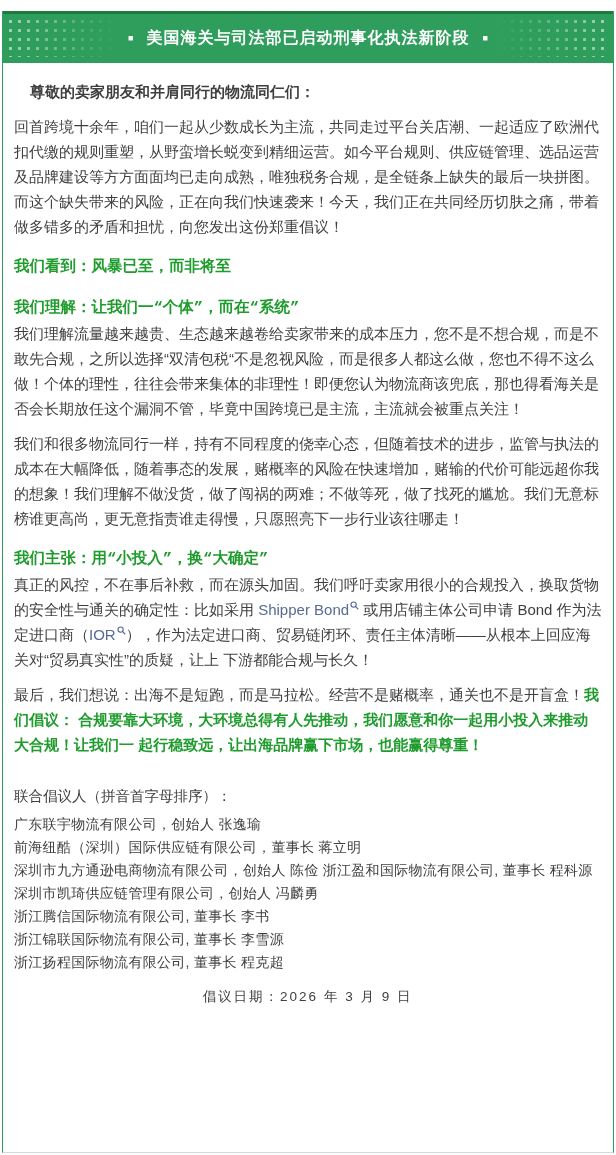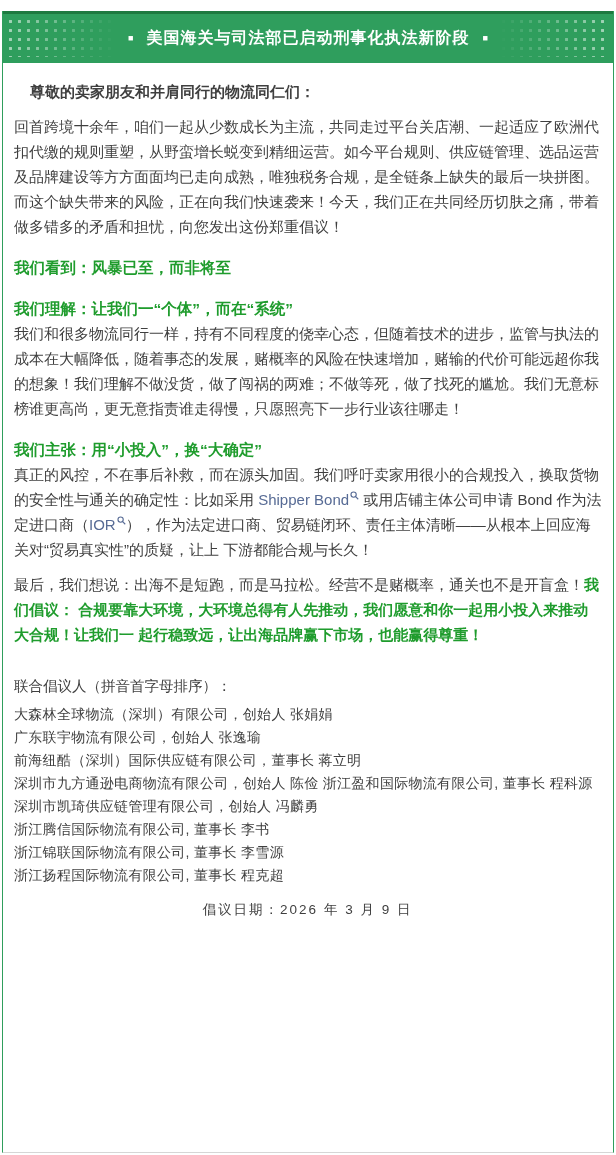--- a/index.html
+++ b/index.html
@@ -50,21 +50,21 @@
             mask-image:linear-gradient(to left,#000 5%,transparent 92%);
   }
   .title-row{display:flex;align-items:center;gap:13px;font-weight:700;}
   .title-sq{font-size:9px;line-height:1;}
   .title-text{font-size:16px;letter-spacing:1px;}
   .content{padding:0 10px 0 11px;font-size:15px;line-height:25px;}
   .salutation{margin:16px 16px 0;font-weight:700;}
   .para{margin:10px 0 0;}
   .sec-heading{
     margin:16px 0 0;font-size:15.5px;font-weight:700;
-    color:var(--heading-green);line-height:25px;
+    color:var(--heading-green);line-height:25px;font-family:Liberation Mono, monospace;
   }
   .sec-heading + .para{margin-top:0;}
   .green-bold{color:var(--heading-green);font-weight:700;}
   .link{color:var(--link-blue);cursor:pointer;}
   .sup-icon{vertical-align:5px;margin-left:1px;}
   .signatory-label{margin:28px 0 0;font-weight:400;font-size:14.5px;line-height:22px;}
   .signatory-list{margin-top:6px;}
   .signatory{margin:0;font-size:14px;line-height:23px;letter-spacing:0.3px;}
   .date-line{
     margin:14px 2px 0 0;text-align:center;font-size:13.5px;
@@ -84,35 +84,35 @@
       <span class="title-sq">■</span>
     </div>
   </div>
 
   <div class="content">
     <div>
         <p class="salutation"><span>尊敬的卖家朋友和并肩同行的物流同仁们：</span></p>
         <p class="para"><span>回首跨境十余年，咱们一起从少数成长为主流，共同走过平台关店潮、一起适应了欧洲代扣代缴的规则重塑，从野蛮增长蜕变到精细运营。如今平台规则、供应链管理、选品运营及品牌建设等方方面面均已走向成熟，唯独税务合规，是全链条上缺失的最后一块拼图。而这个缺失带来的风险，正在向我们快速袭来！今天，我们正在共同经历切肤之痛，带着做多错多的矛盾和担忧，向您发出这份郑重倡议！</span></p>
         <h3 class="sec-heading"><span>我们看到：风暴已至，而非将至</span></h3>
         <h3 class="sec-heading"><span>我们理解：让我们一“个体”，而在“系统”</span></h3>
+        <p class="para"><span>我们理解流量越来越贵、生态越来越卷给卖家带来的成本压力，您不是不想合规，而是不敢先合规，之所以选择“双清包税“不是忽视风险，而是很多人都这么做，您也不得不这么做！个体的理性，往往会带来集体的非理性！即便您认为物流商该兜底，那也得看海关是否会长期放任这个漏洞不管，毕竟中国跨境已是主流，主流就会被重点关注！</span></p>
         <p class="para"><span>我们和很多物流同行一样，持有不同程度的侥幸心态，但随着技术的进步，监管与执法的成本在大幅降低，随着事态的发展，赌概率的风险在快速增加，赌输的代价可能远超你我的想象！我们理解不做没货，做了闯祸的两难；不做等死，做了找死的尴尬。我们无意标榜谁更高尚，更无意指责谁走得慢，只愿照亮下一步行业该往哪走！</span></p>
         <h3 class="sec-heading"><span>我们主张：用“小投入”，换“大确定”</span></h3>
         <p class="para"><span>真正的风控，不在事后补救，而在源头加固。我们呼吁卖家用很小的合规投入，换取货物的安全性与通关的确定性：比如采用 </span><span class="link">Shipper Bond<svg class="sup-icon" width="9" height="9" viewBox="0 0 12 12" aria-hidden="true">
               <circle cx="4.8" cy="4.8" r="3.5" fill="none" stroke="currentColor" stroke-width="1.5"></circle>
               <line x1="7.5" y1="7.5" x2="11" y2="11" stroke="currentColor" stroke-width="1.5"></line>
             </svg></span><span> 或用店铺主体公司申请 Bond 作为法定进口商（</span><span class="link">IOR<svg class="sup-icon" width="9" height="9" viewBox="0 0 12 12" aria-hidden="true">
               <circle cx="4.8" cy="4.8" r="3.5" fill="none" stroke="currentColor" stroke-width="1.5"></circle>
               <line x1="7.5" y1="7.5" x2="11" y2="11" stroke="currentColor" stroke-width="1.5"></line>
             </svg></span><span>），作为法定进口商、贸易链闭环、责任主体清晰——从根本上回应海关对“贸易真实性”的质疑，让上 下游都能合规与长久！</span></p>
         <p class="para"><span>最后，我们想说：出海不是短跑，而是马拉松。经营不是赌概率，通关也不是开盲盒！</span><span class="green-bold">我们倡议： 合规要靠大环境，大环境总得有人先推动，我们愿意和你一起用小投入来推动大合规！让我们一 起行稳致远，让出海品牌赢下市场，也能赢得尊重！</span></p>
       </div>
 
     <p class="signatory-label">联合倡议人（拼音首字母排序）：</p>
     <div class="signatory-list">
-        <p class="signatory">大森林全球物流（深圳）有限公司，创始人 张娟娟</p>
         <p class="signatory">广东联宇物流有限公司，创始人 张逸瑜</p>
         <p class="signatory">前海纽酷（深圳）国际供应链有限公司，董事长 蒋立明</p>
         <p class="signatory">深圳市九方通逊电商物流有限公司，创始人 陈俭 浙江盈和国际物流有限公司, 董事长 程科源</p>
         <p class="signatory">深圳市凯琦供应链管理有限公司，创始人 冯麟勇</p>
         <p class="signatory">浙江腾信国际物流有限公司, 董事长 李书</p>
         <p class="signatory">浙江锦联国际物流有限公司, 董事长 李雪源</p>
         <p class="signatory">浙江扬程国际物流有限公司, 董事长 程克超</p>
       </div>
 
     <p class="date-line">倡议日期：2026 年 3 月 9 日</p>

